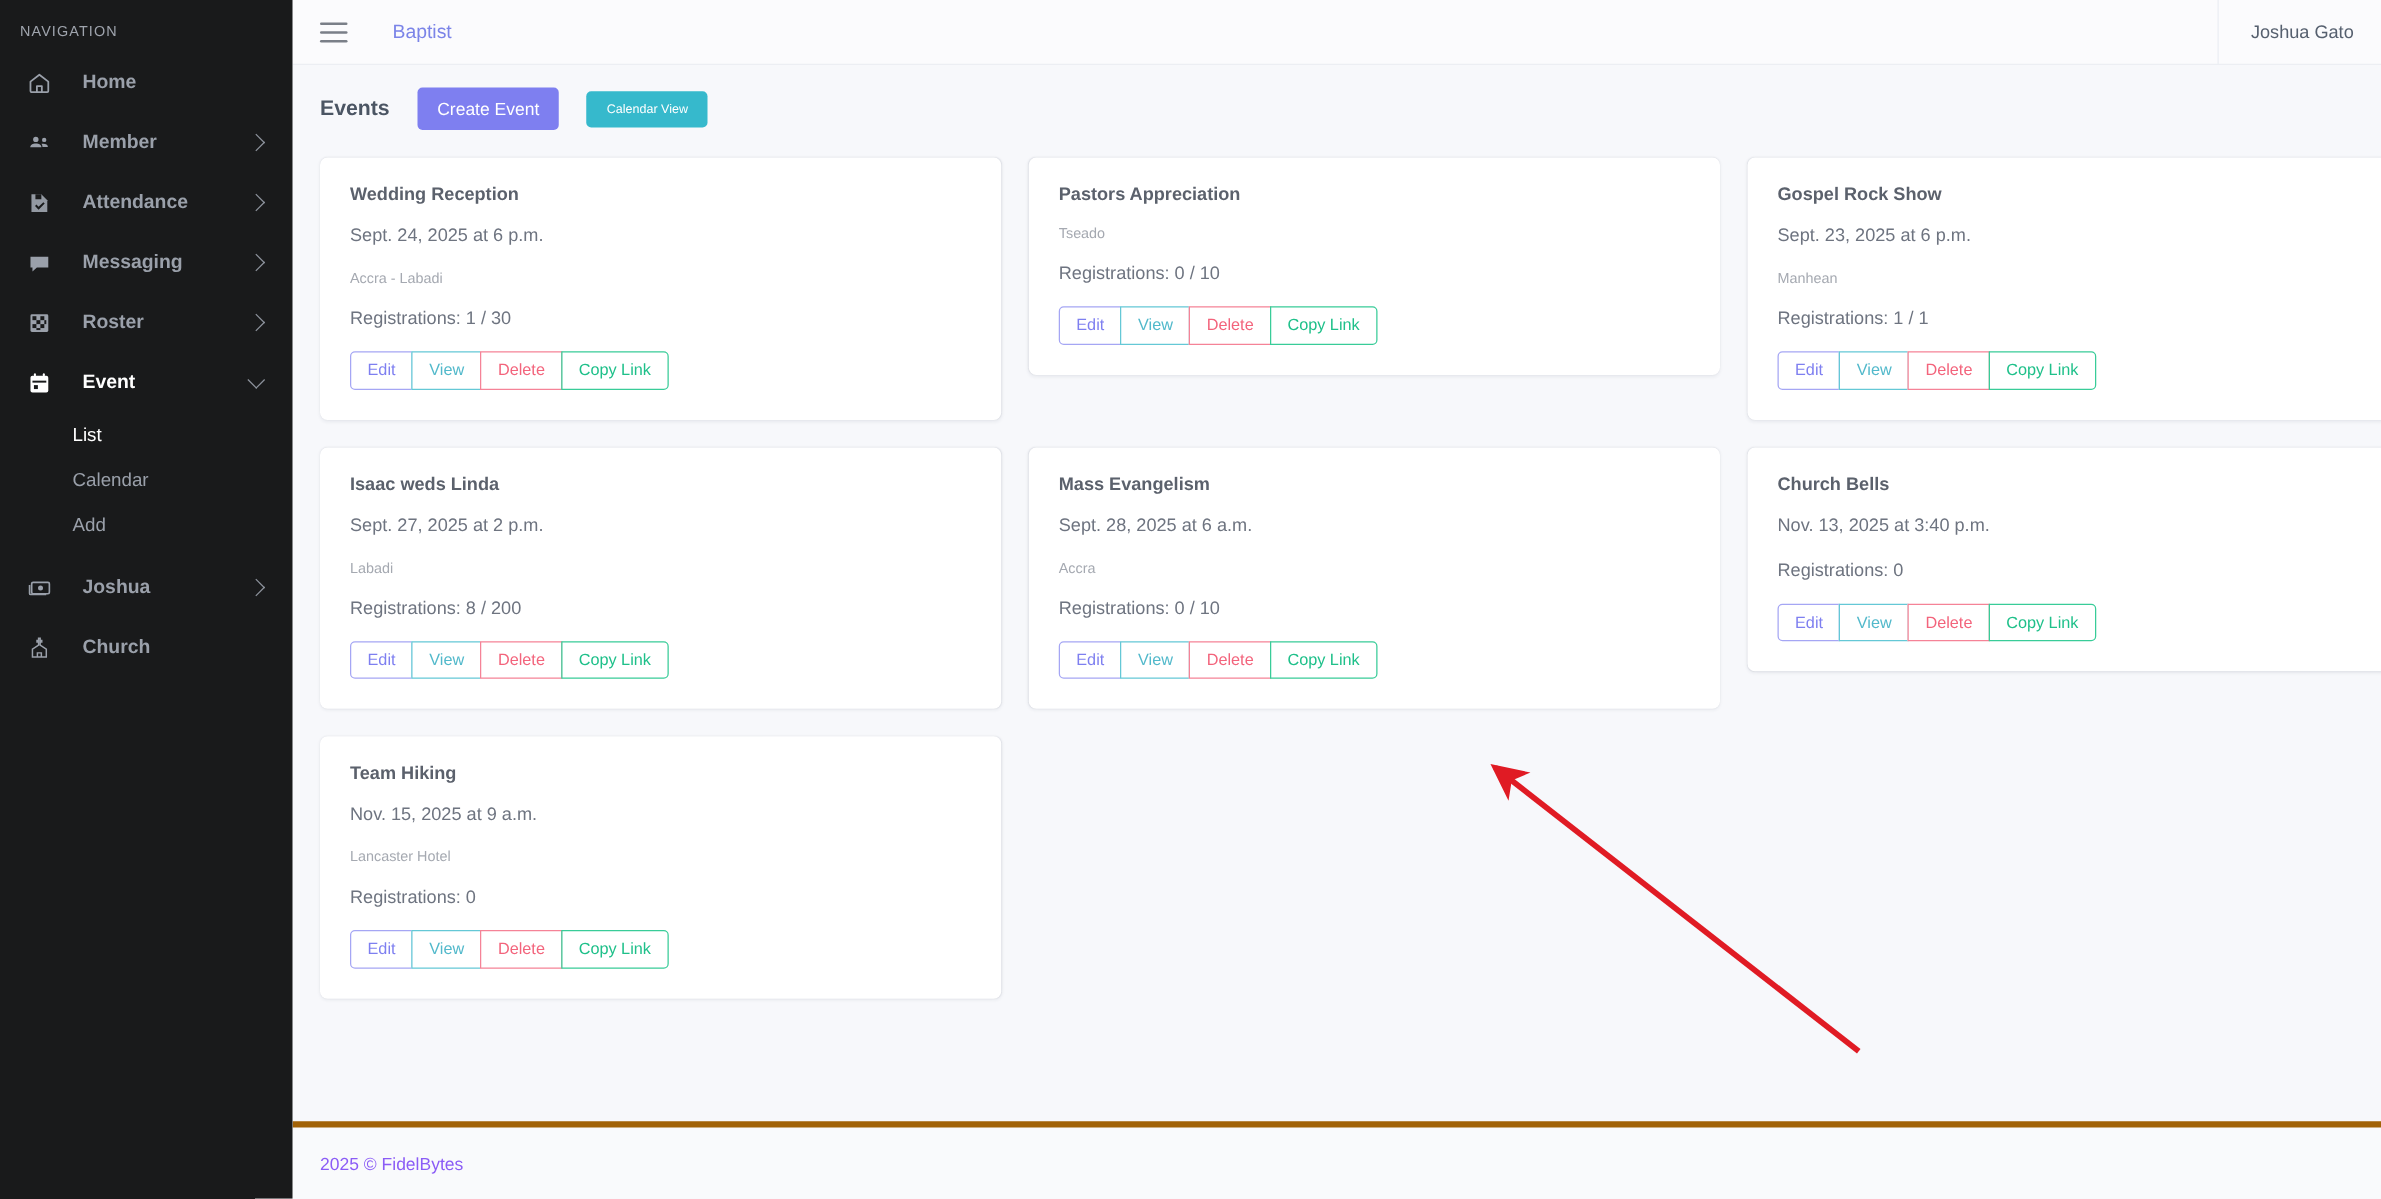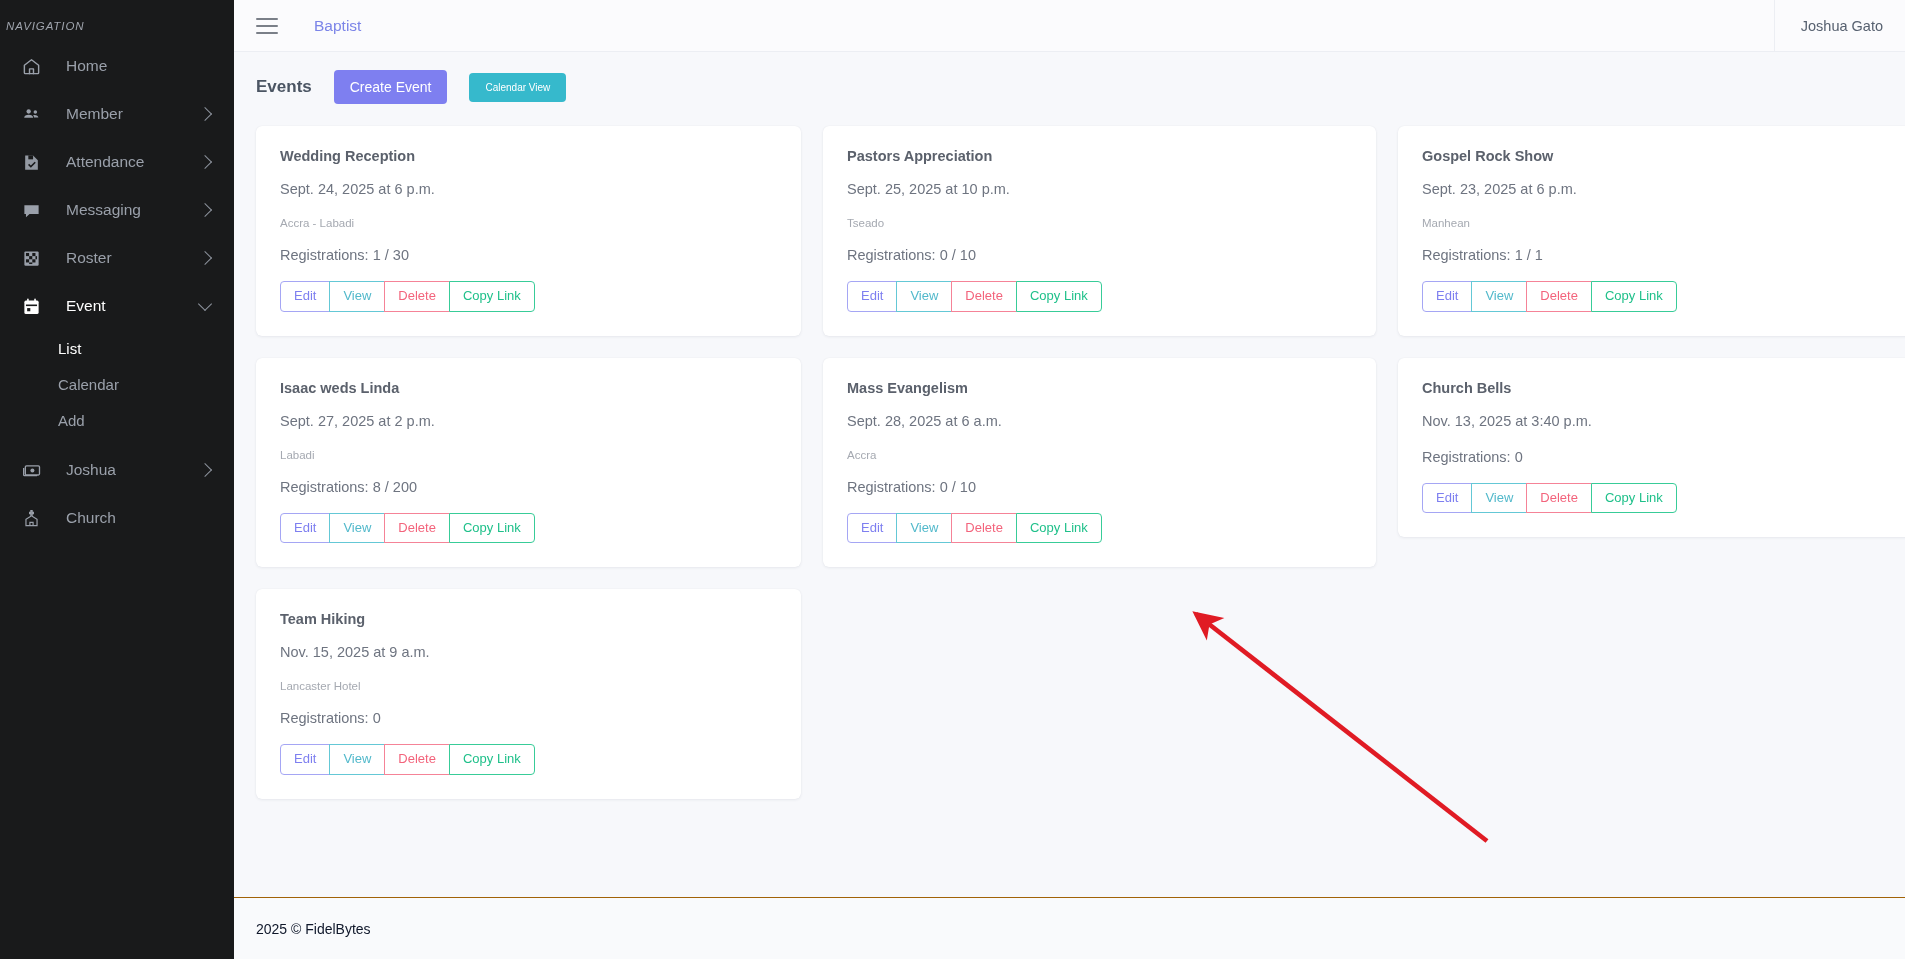--- a/index.html
+++ b/index.html
@@ -16,32 +16,32 @@
     width: 234px; min-width: 234px; height: 959px;
     background: #191a1b;
     padding-top: 8px;
     position: relative;
     z-index: 5;
   }
   .nav-title {
     color: #9fa4ad;
     font-size: 11.5px;
     letter-spacing: .9px;
-    padding: 12px 0 10px 6px;
+    padding: 12px 0 10px 16px;
     font-weight: 400;
-    font-style: italic;
   }
   .nav-item {
     display: flex; align-items: center;
     height: 48px;
     padding: 0 20px 0 22px;
     color: #9aa0aa;
     font-size: 15.5px;
     cursor: pointer;
     position: relative;
+    font-weight: bold;
   }
   .nav-item .ico {
     width: 26px; min-width: 26px; height: 20px;
     display: flex; align-items: center; justify-content: flex-start;
     margin-right: 18px;
     color: #9aa0aa;
   }
   .nav-item .lbl { flex: 1; }
   .nav-item.active { color: #ffffff; }
   .nav-item.active .ico { color: #ffffff; }
@@ -169,25 +169,25 @@
   }
   .obtn:first-child { margin-left: 0; border-radius: 4px 0 0 4px; }
   .obtn:last-child { border-radius: 0 4px 4px 0; }
   .obtn.edit   { color: #7e7ff0; border-color: #a5a6f4; }
   .obtn.view   { color: #52b9cb; border-color: #64c8d6; }
   .obtn.delete { color: #f3647c; border-color: #f58397; }
   .obtn.copy   { color: #1fc08a; border-color: #38cc98; }
 
   .footer {
     height: 62px; min-height: 62px;
-    border-top: 1px solid #a16207;
+    border-top: 5px solid #a16207;
     background: #f9fafc;
     display: flex; align-items: center;
     padding-left: 22px;
-    color: #0f172a;
+    color: #8b5cf6;
     font-size: 14px;
   }
 
   .arrow-overlay {
     position: absolute;
     left: 0; top: 0;
     width: 1905px; height: 959px;
     pointer-events: none;
     z-index: 50;
   }
@@ -342,21 +342,20 @@
             <div class="card-regs">Registrations: 1 / 30</div>
             <div class="btn-row">
               <button class="obtn edit">Edit</button>
               <button class="obtn view">View</button>
               <button class="obtn delete">Delete</button>
               <button class="obtn copy">Copy Link</button>
             </div>
           </div>
           <div class="card">
             <div class="card-title">Pastors Appreciation</div>
-            <div class="card-date">Sept. 25, 2025 at 10 p.m.</div>
             <div class="card-venue">Tseado</div>
             <div class="card-regs">Registrations: 0 / 10</div>
             <div class="btn-row">
               <button class="obtn edit">Edit</button>
               <button class="obtn view">View</button>
               <button class="obtn delete">Delete</button>
               <button class="obtn copy">Copy Link</button>
             </div>
           </div>
           <div class="card">

